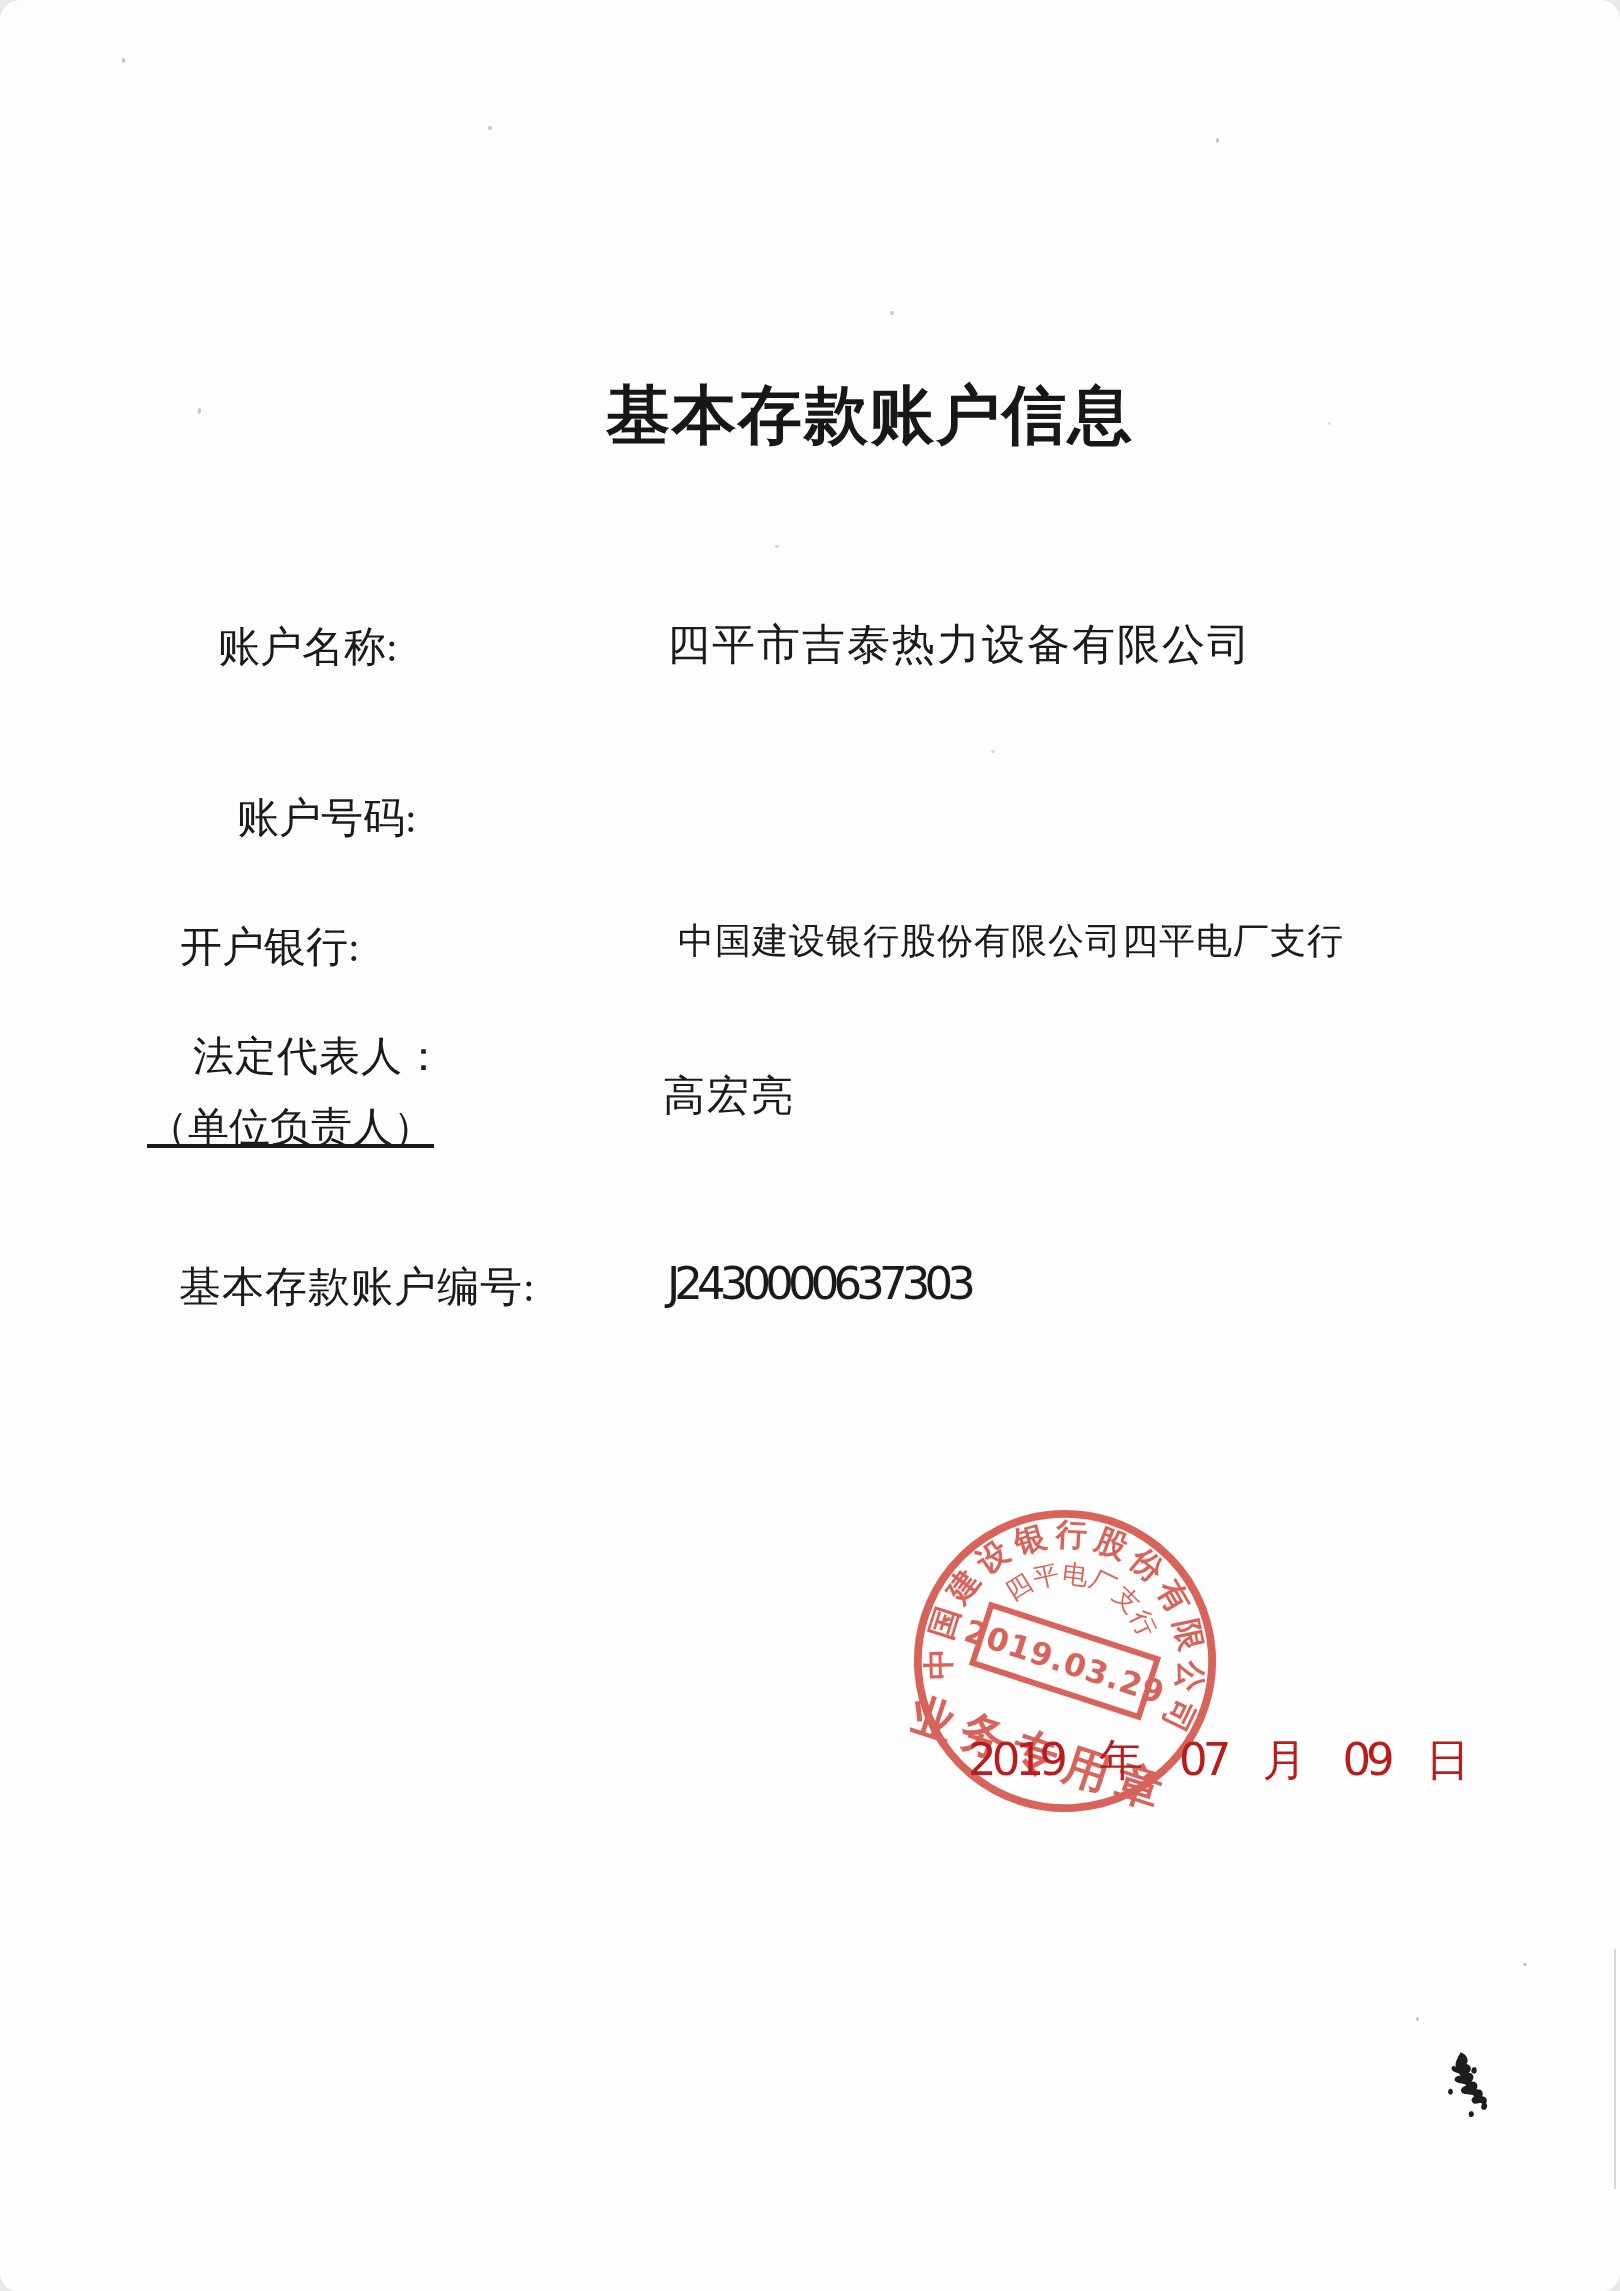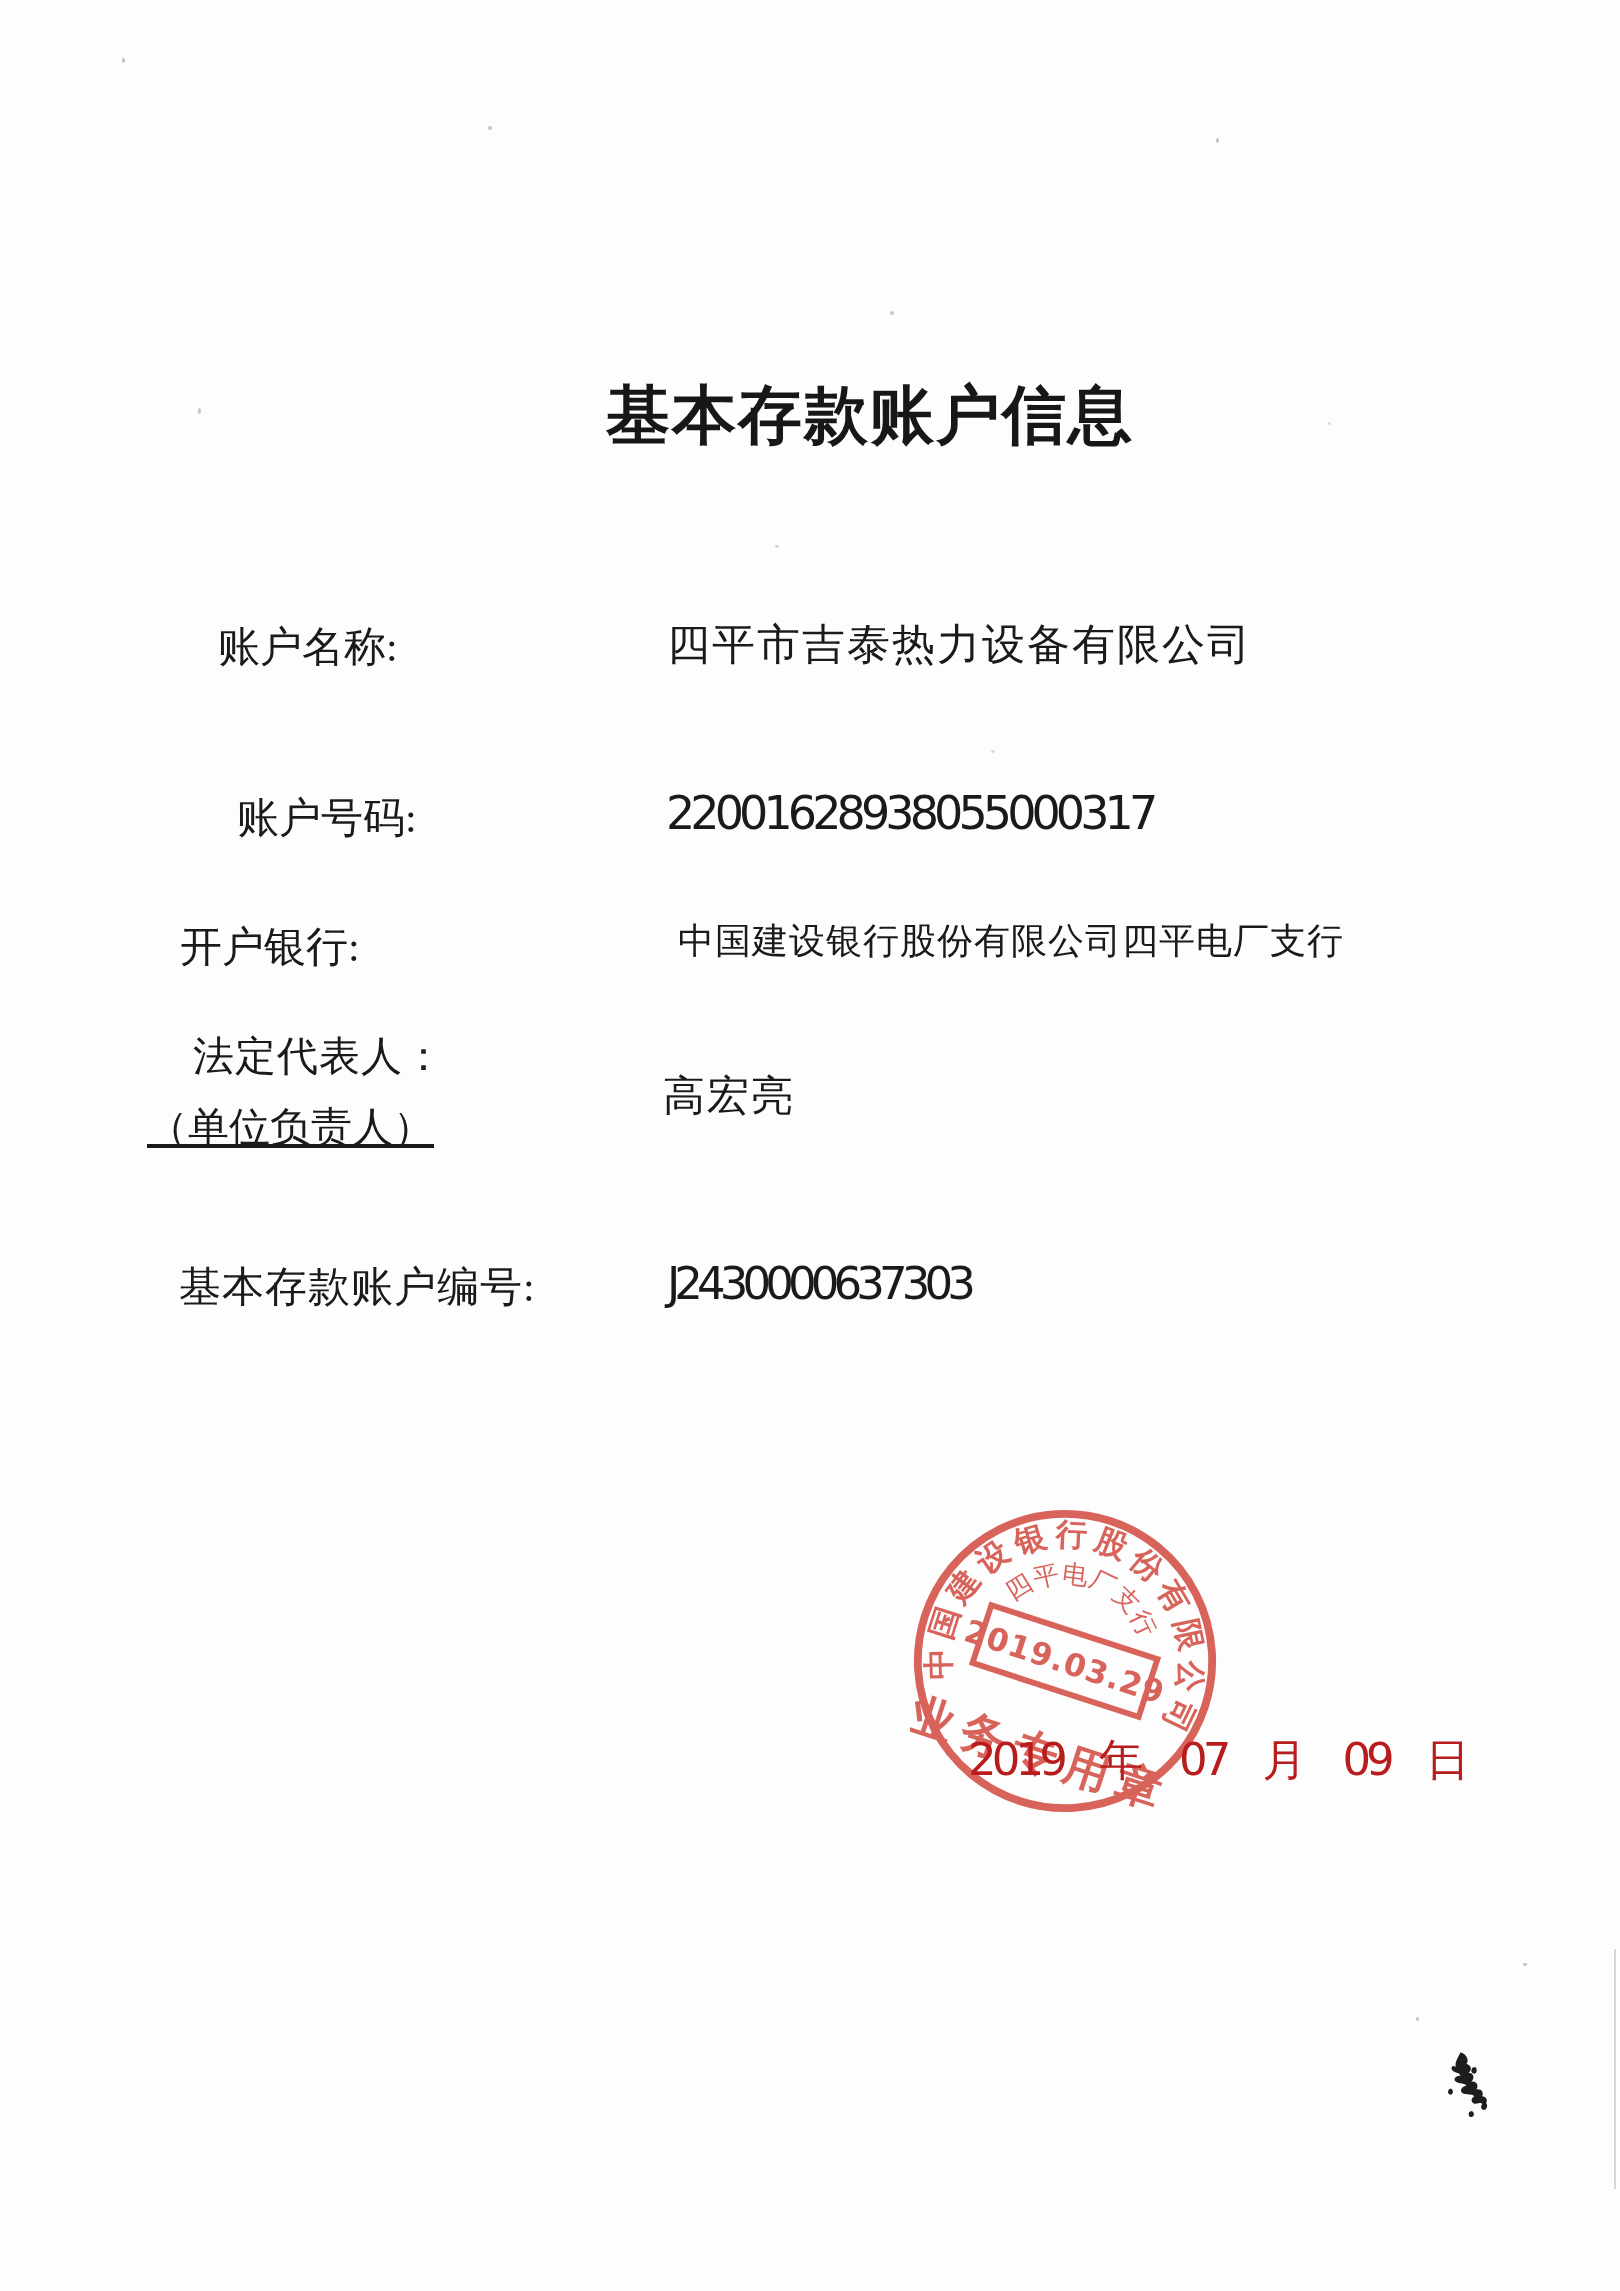--- a/index.html
+++ b/index.html
@@ -4,20 +4,21 @@
 <style>
   html,body{margin:0;padding:0;background:#e8e8e8;}
   .page{
     position:relative;
     width:1620px;height:2292px;
     margin:0 auto;
     background:#fdfdfd;
     overflow:hidden;
     font-family:"Liberation Serif","DejaVu Serif",serif;
     color:#1c1c1c;
+    border-radius:20px;
   }
   .abs{position:absolute;white-space:nowrap;}
   .doc-title{
     left:606px;top:372px;
     font-size:64px;font-weight:bold;letter-spacing:2px;
     color:#171717;
   }
   .label{font-size:42px;color:#1a1a1a;}
   .value{font-size:43px;color:#1a1a1a;}
   .mono-num{
@@ -64,21 +65,20 @@
 <body>
 
 <div class="page">
 
   <div class="abs doc-title">基本存款账户信息</div>
 
   <div class="abs label" id="row1-label">账户名称:</div>
   <div class="abs value" id="row1-value">四平市吉泰热力设备有限公司</div>
 
   <div class="abs label" id="row2-label">账户号码:</div>
-  <div class="abs value mono-num" id="row2-value">22001628938055000317</div>
 
   <div class="abs label" id="row3-label">开户银行:</div>
   <div class="abs value" id="row3-value">中国建设银行股份有限公司四平电厂支行</div>
 
   <div class="abs label" id="row4-label-line1">法定代表人：</div>
   <div class="abs label" id="row4-label-line2">（单位负责人）</div>
   <div class="abs value" id="row4-value">高宏亮</div>
 
   <div class="abs label" id="row5-label">基本存款账户编号:</div>
   <div class="abs value mono-num" id="row5-value">J2430000637303</div>

